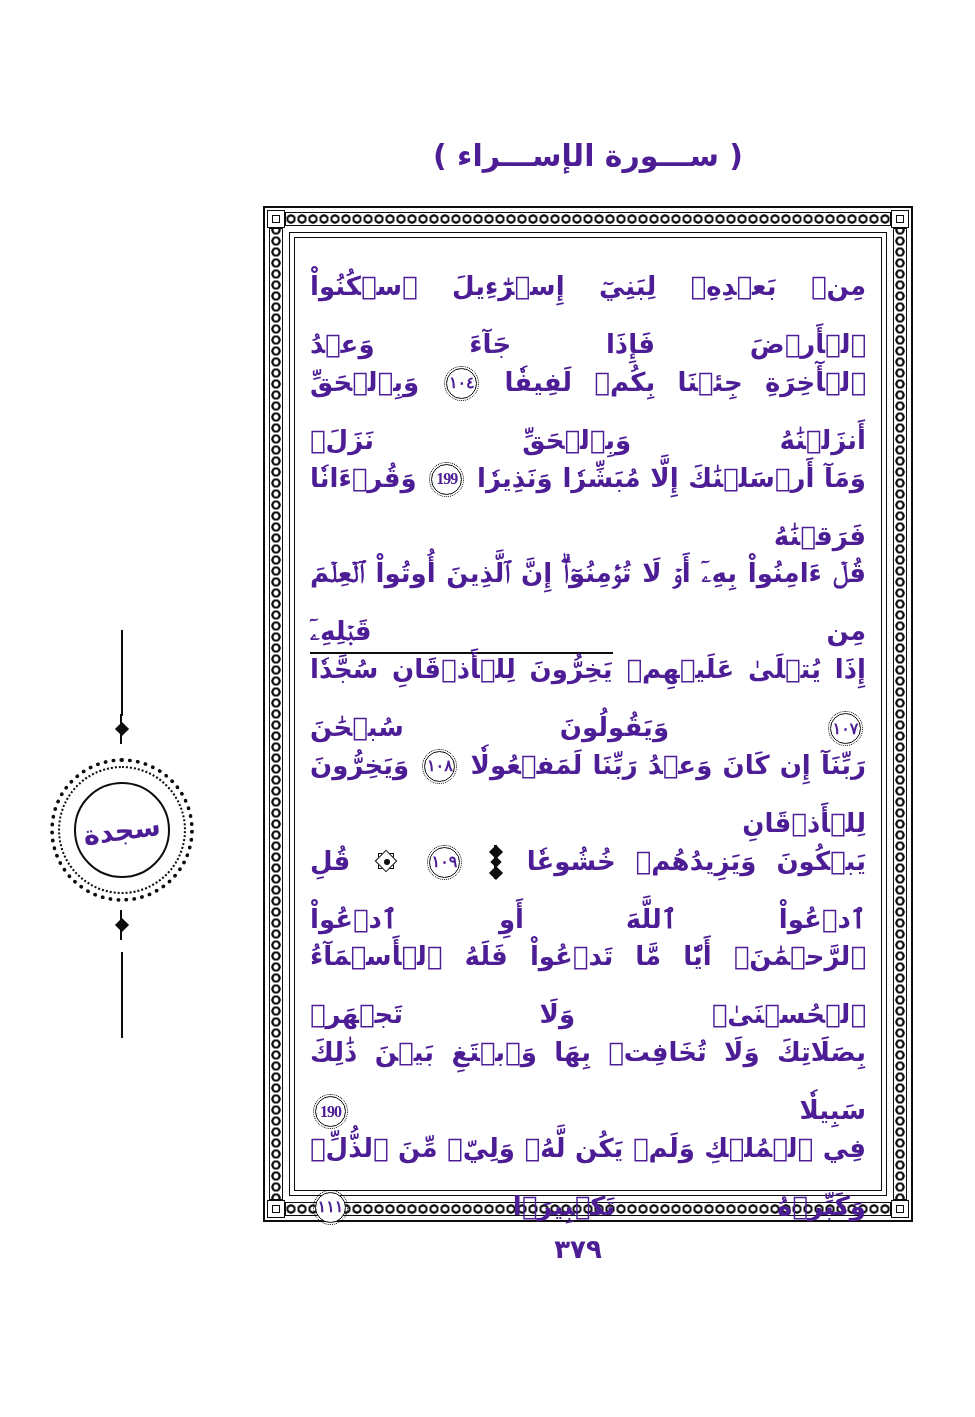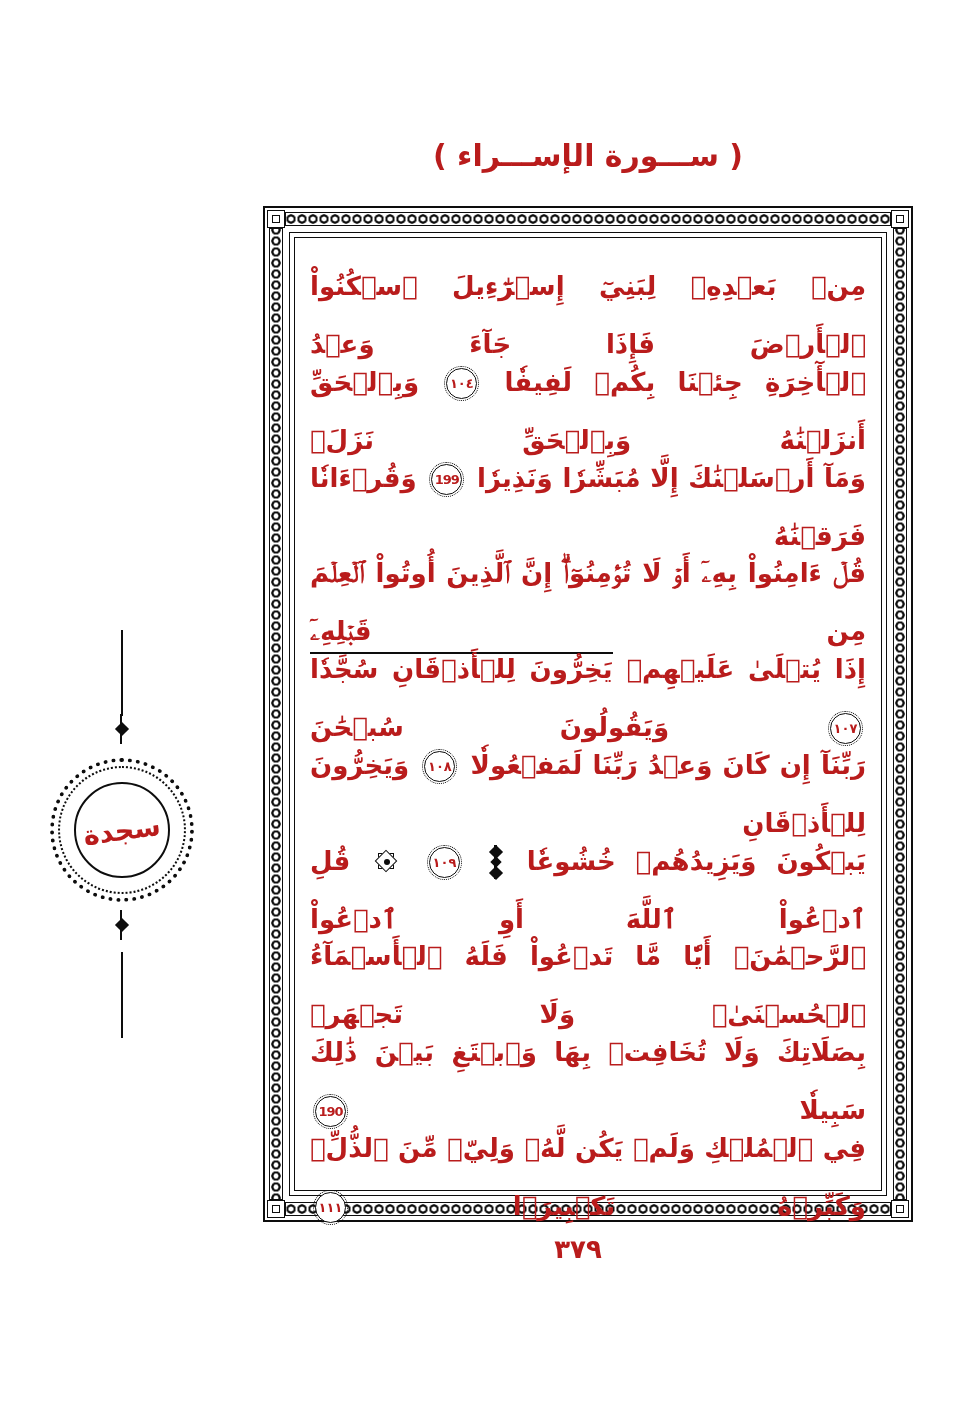--- a/index.html
+++ b/index.html
@@ -1,17 +1,17 @@
 <!DOCTYPE html>
 <html lang="ar"><head>
 <meta charset="utf-8">
 <style>
   html,body{margin:0;padding:0;background:#ffffff;}
   .page{position:relative;width:975px;height:1417px;background:#ffffff;overflow:hidden;
-        font-family:"DejaVu Sans",sans-serif;color:#b91c1c;}
+        font-family:"DejaVu Sans",sans-serif;color:#4c1d95;}
   
   .surah-header{position:absolute;left:263px;top:138px;width:650px;text-align:center;
         direction:rtl;font-size:30px;font-weight:bold;letter-spacing:1px;}
   
   .frame{position:absolute;left:263px;top:206px;width:650px;height:1016px;
         border:2px solid #0d0d0d;box-sizing:border-box;background:#fff;}
   .chain{position:absolute;background-color:#fff;border:1px solid #0d0d0d;box-sizing:border-box;
         background-image:radial-gradient(circle at 50% 50%, #ffffff 2.2px, #0d0d0d 2.8px 4.4px, #ffffff 5px);}
   .chain.h{left:20px;right:20px;height:14px;background-size:11px 12px;background-position:center;}
   .chain.h.top{top:4px;} .chain.h.bot{bottom:4px;}
@@ -29,21 +29,21 @@
         display:flex;flex-direction:column;justify-content:space-between;
         direction:rtl;}
   .line{direction:rtl;text-align:justify;text-align-last:justify;
         font-size:26px;font-weight:bold;line-height:58px;height:58px;overflow:visible;}
   .seg{white-space:normal;}
   .seg.overline{border-top:2.5px solid #0d0d0d;}
   .ayah-marker{display:inline-flex;align-items:center;justify-content:center;
         width:31px;height:31px;border-radius:50%;border:1.5px solid #0d0d0d;
         outline:1.5px dotted #0d0d0d;outline-offset:1.5px;box-sizing:border-box;
         vertical-align:middle;margin:0 5px;background:#fff;}
-  .ayah-num{font-size:13px;font-weight:bold;line-height:1;letter-spacing:-1px;}
+  .ayah-num{font-size:16px;font-weight:bold;line-height:1;letter-spacing:-1px;font-family:Liberation Serif, serif;}
   
   .sajdah-sym{display:inline-block;position:relative;width:14px;height:34px;vertical-align:middle;margin:0 4px;}
   .sajdah-sym .stem{position:absolute;left:5.5px;top:0;width:3px;height:34px;background:#0d0d0d;}
   .sajdah-sym .dia{position:absolute;left:2px;width:10px;height:10px;background:#0d0d0d;transform:rotate(45deg);}
   .sajdah-sym .d1{top:2px;} .sajdah-sym .d2{top:13px;width:8px;height:8px;left:3px;}
   .sajdah-sym .d3{top:23px;}
   
   .hizb{display:inline-block;position:relative;width:26px;height:26px;vertical-align:middle;margin:0 4px;}
   .hizb .sq{position:absolute;left:4px;top:4px;width:16px;height:16px;border:1.8px solid #0d0d0d;box-sizing:border-box;background:#fff;}
   .hizb .sq.r{transform:rotate(45deg);}

